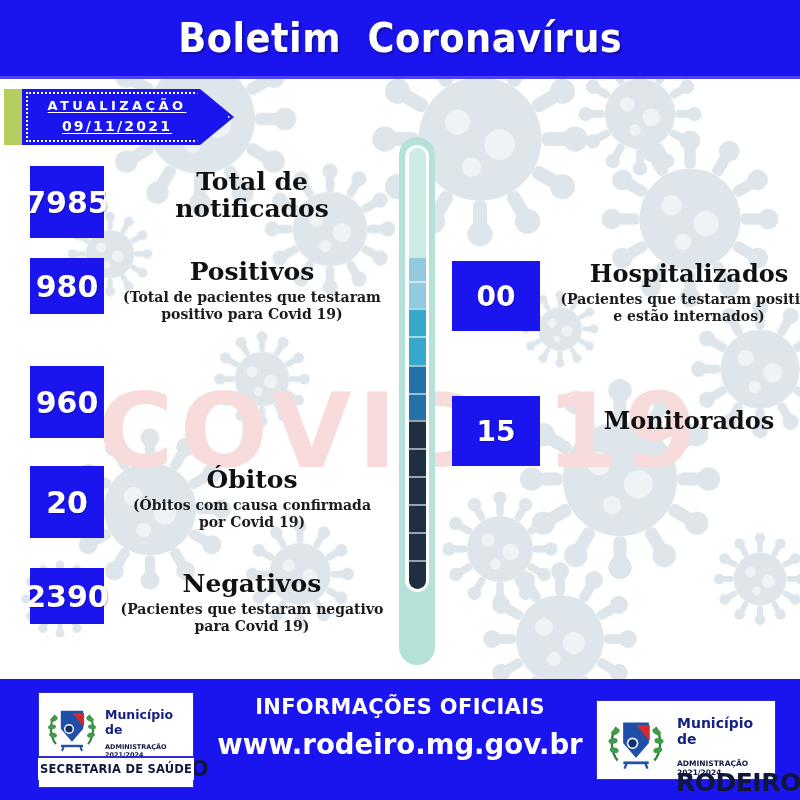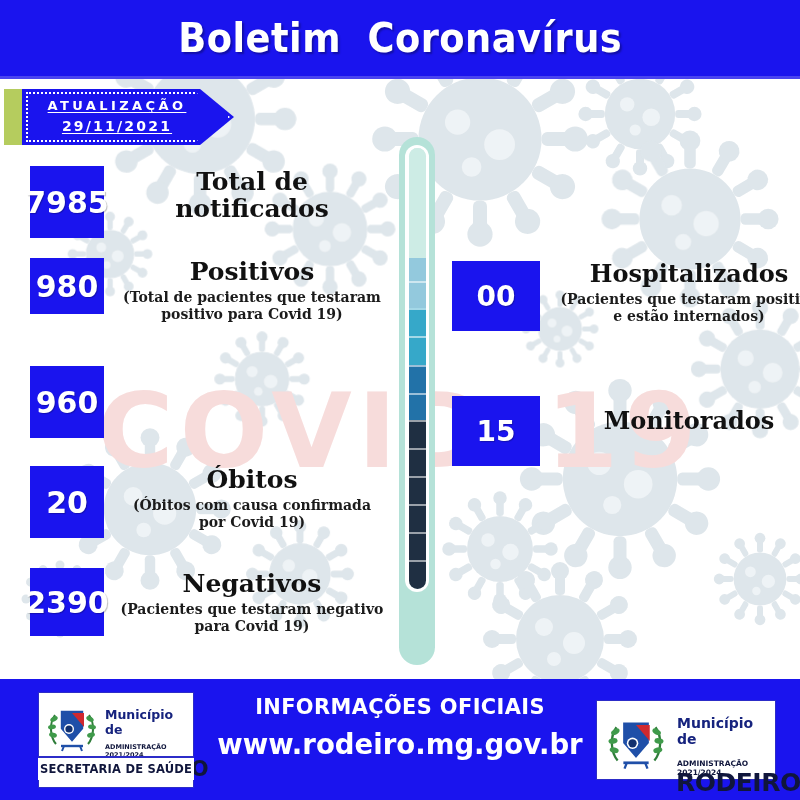--- a/index.html
+++ b/index.html
@@ -301,21 +301,21 @@
   </div>
 
   <div class="header">
     <div class="header-title">Boletim  Coronavírus</div>
   </div>
   <div class="header-underline"></div>
 
   <div class="green-bar"></div>
   <div class="update-arrow">
     <div class="update-label">ATUALIZAÇÃO</div>
-    <div class="update-date">29/11/2021</div>
+    <div class="update-date">09/11/2021</div>
   </div>
   <div class="update-arrow-inner"></div>
 
   <div class="thermo">
     <div class="thermo-tube"></div>
     <div class="thermo-channel"></div>
     <div class="thermo-inner">
       <div class="seg seg-empty"></div>
       <div class="seg seg-s1"></div>
       <div class="seg seg-s2"></div>
@@ -358,21 +358,21 @@
 
   <div class="stat col-left" style="left:30px; top:466px;">
     <div class="num-box" style="height:72px; font-size:30px;">20</div>
     <div class="stat-text" style="margin-left:14px; padding-top:0px;">
       <div class="stat-title" style="font-size:25px;">Óbitos</div>
       <div class="stat-sub" style="font-size:14px; margin-top:4px;">(Óbitos com causa confirmada por Covid 19)</div>
     </div>
   </div>
 
   <div class="stat col-left" style="left:30px; top:568px;">
-    <div class="num-box" style="height:68px; font-size:30px;">2390</div>
+    <div class="num-box" style="height:56px; font-size:30px;">2390</div>
     <div class="stat-text" style="margin-left:14px; padding-top:2px;">
       <div class="stat-title" style="font-size:25px;">Negativos</div>
       <div class="stat-sub" style="font-size:14px; margin-top:4px;">(Pacientes que testaram negativo para Covid 19)</div>
     </div>
   </div>
 
   <div class="stat col-right" style="left:452px; top:261px;">
     <div class="num-box" style="height:70px; font-size:28px;">00</div>
     <div class="stat-text" style="margin-left:14px; padding-top:0px;">
       <div class="stat-title" style="font-size:24px;">Hospitalizados</div>

